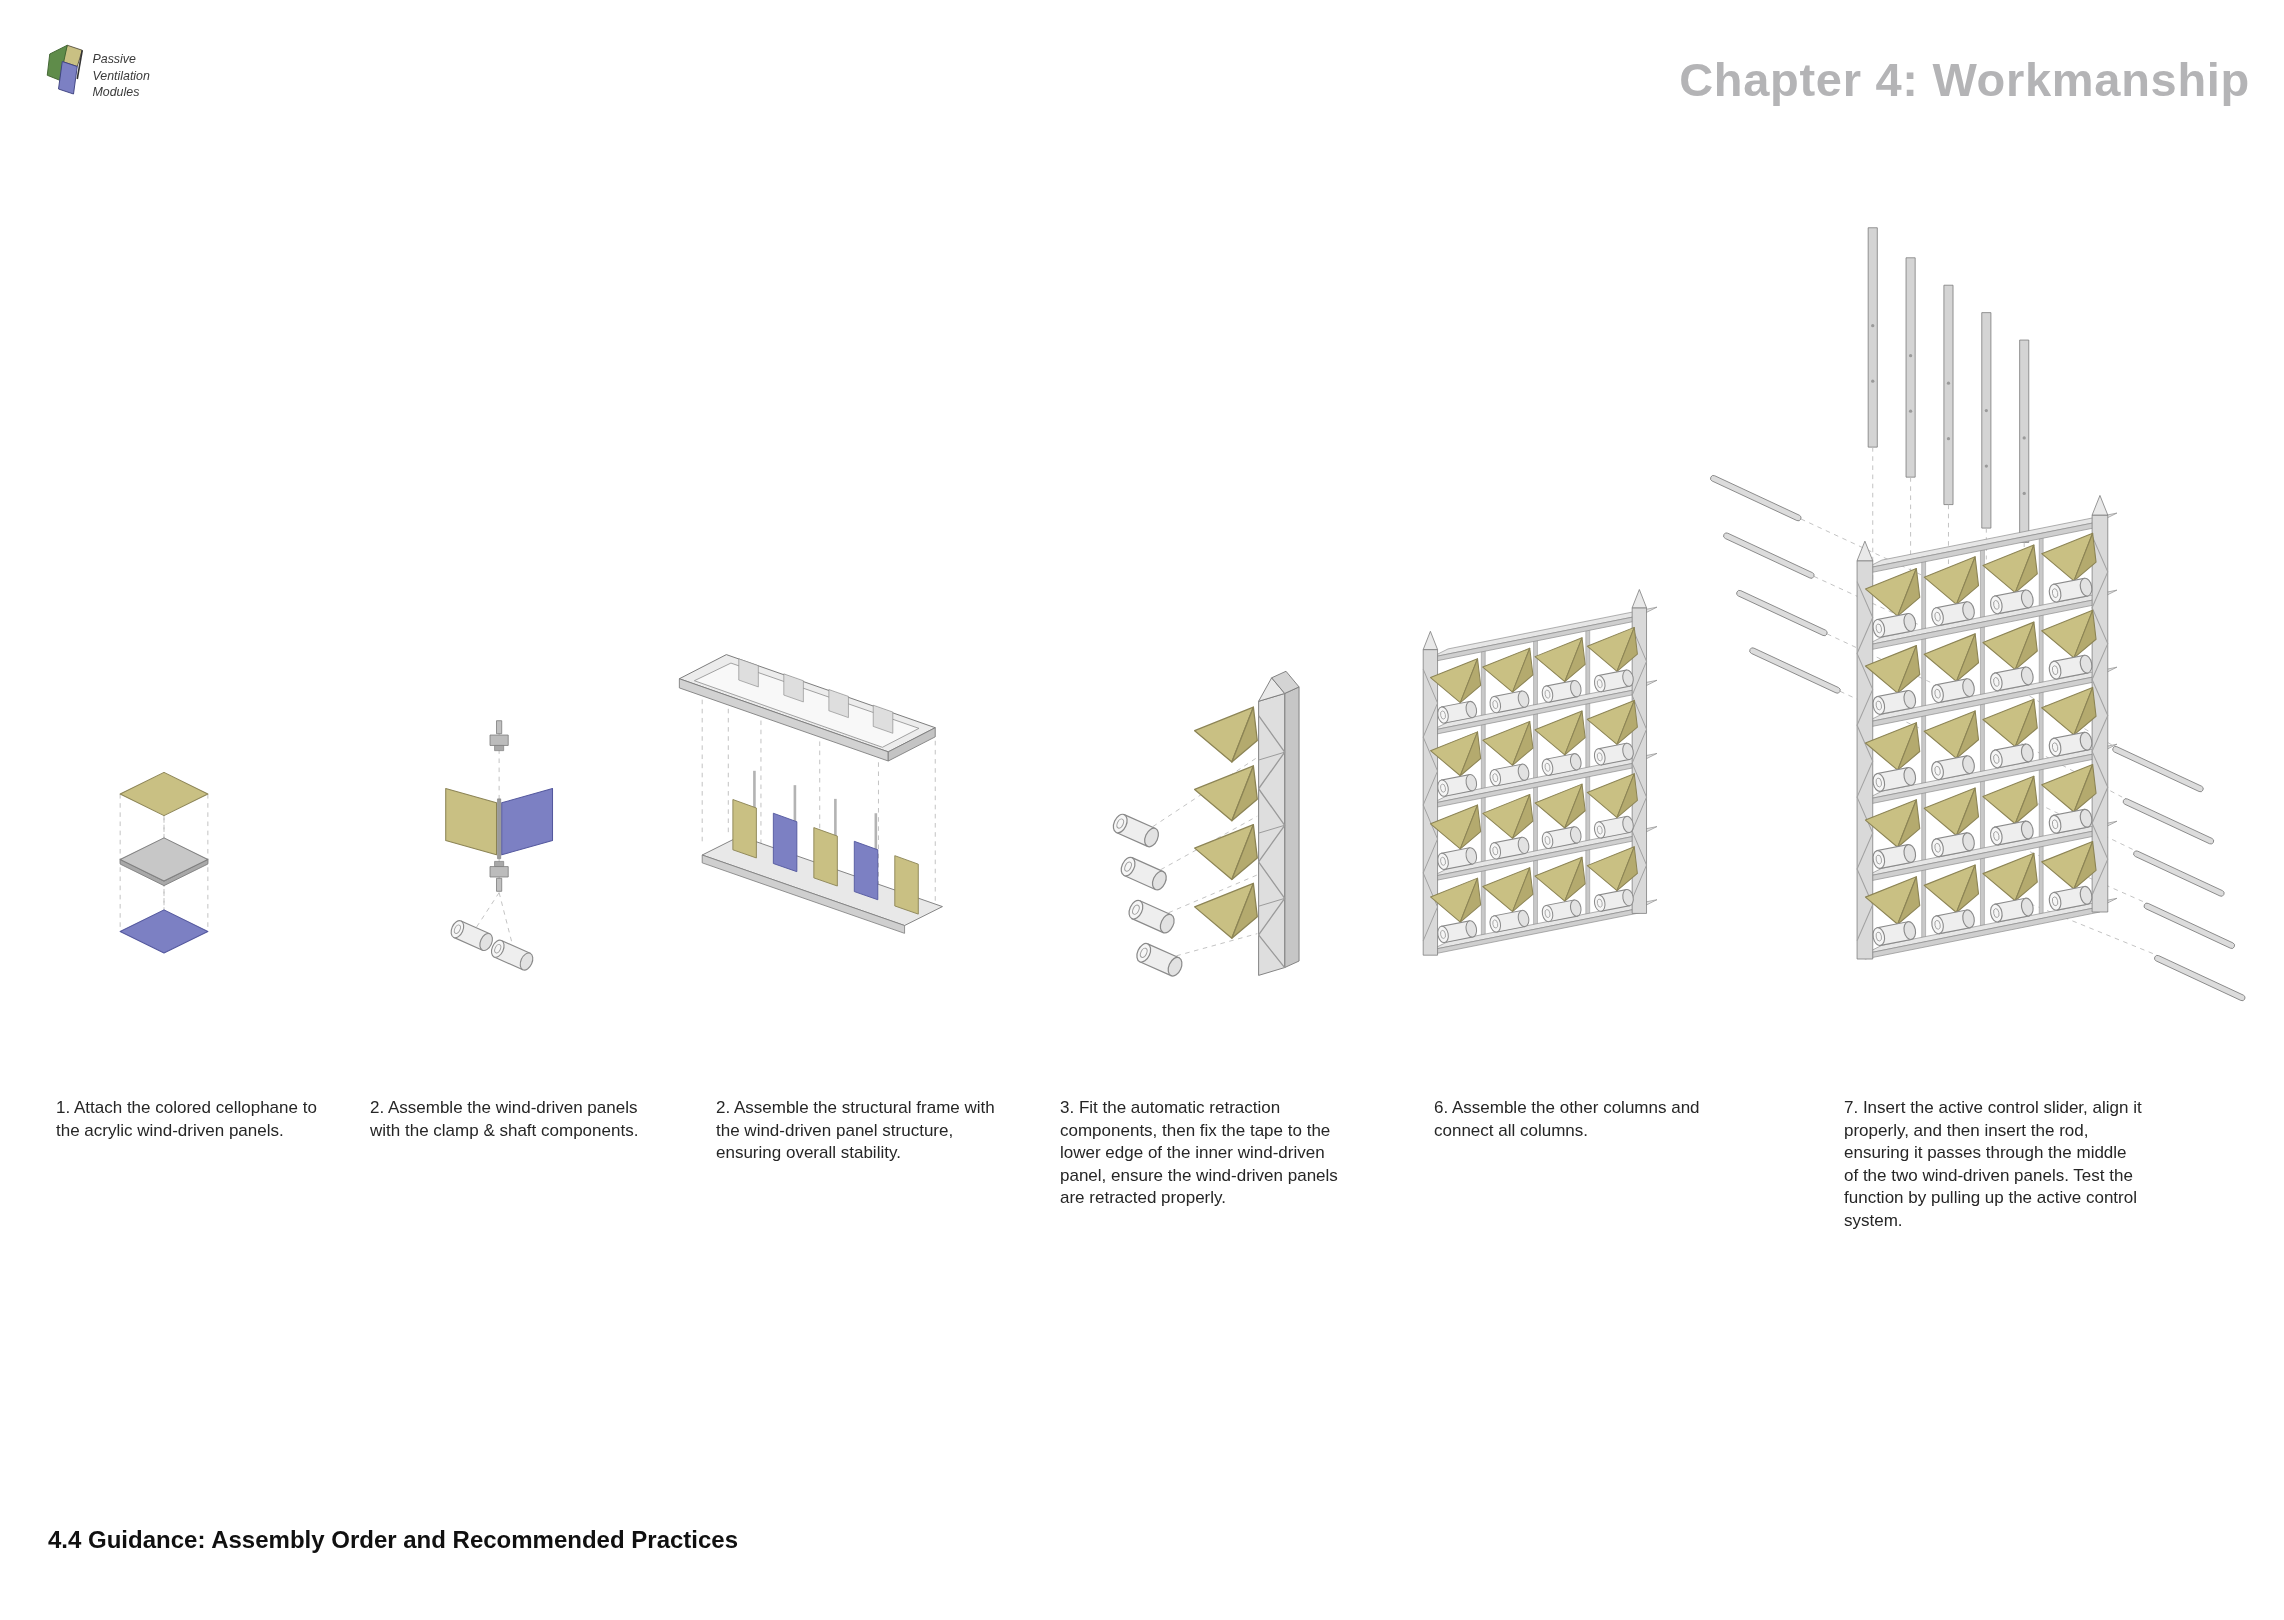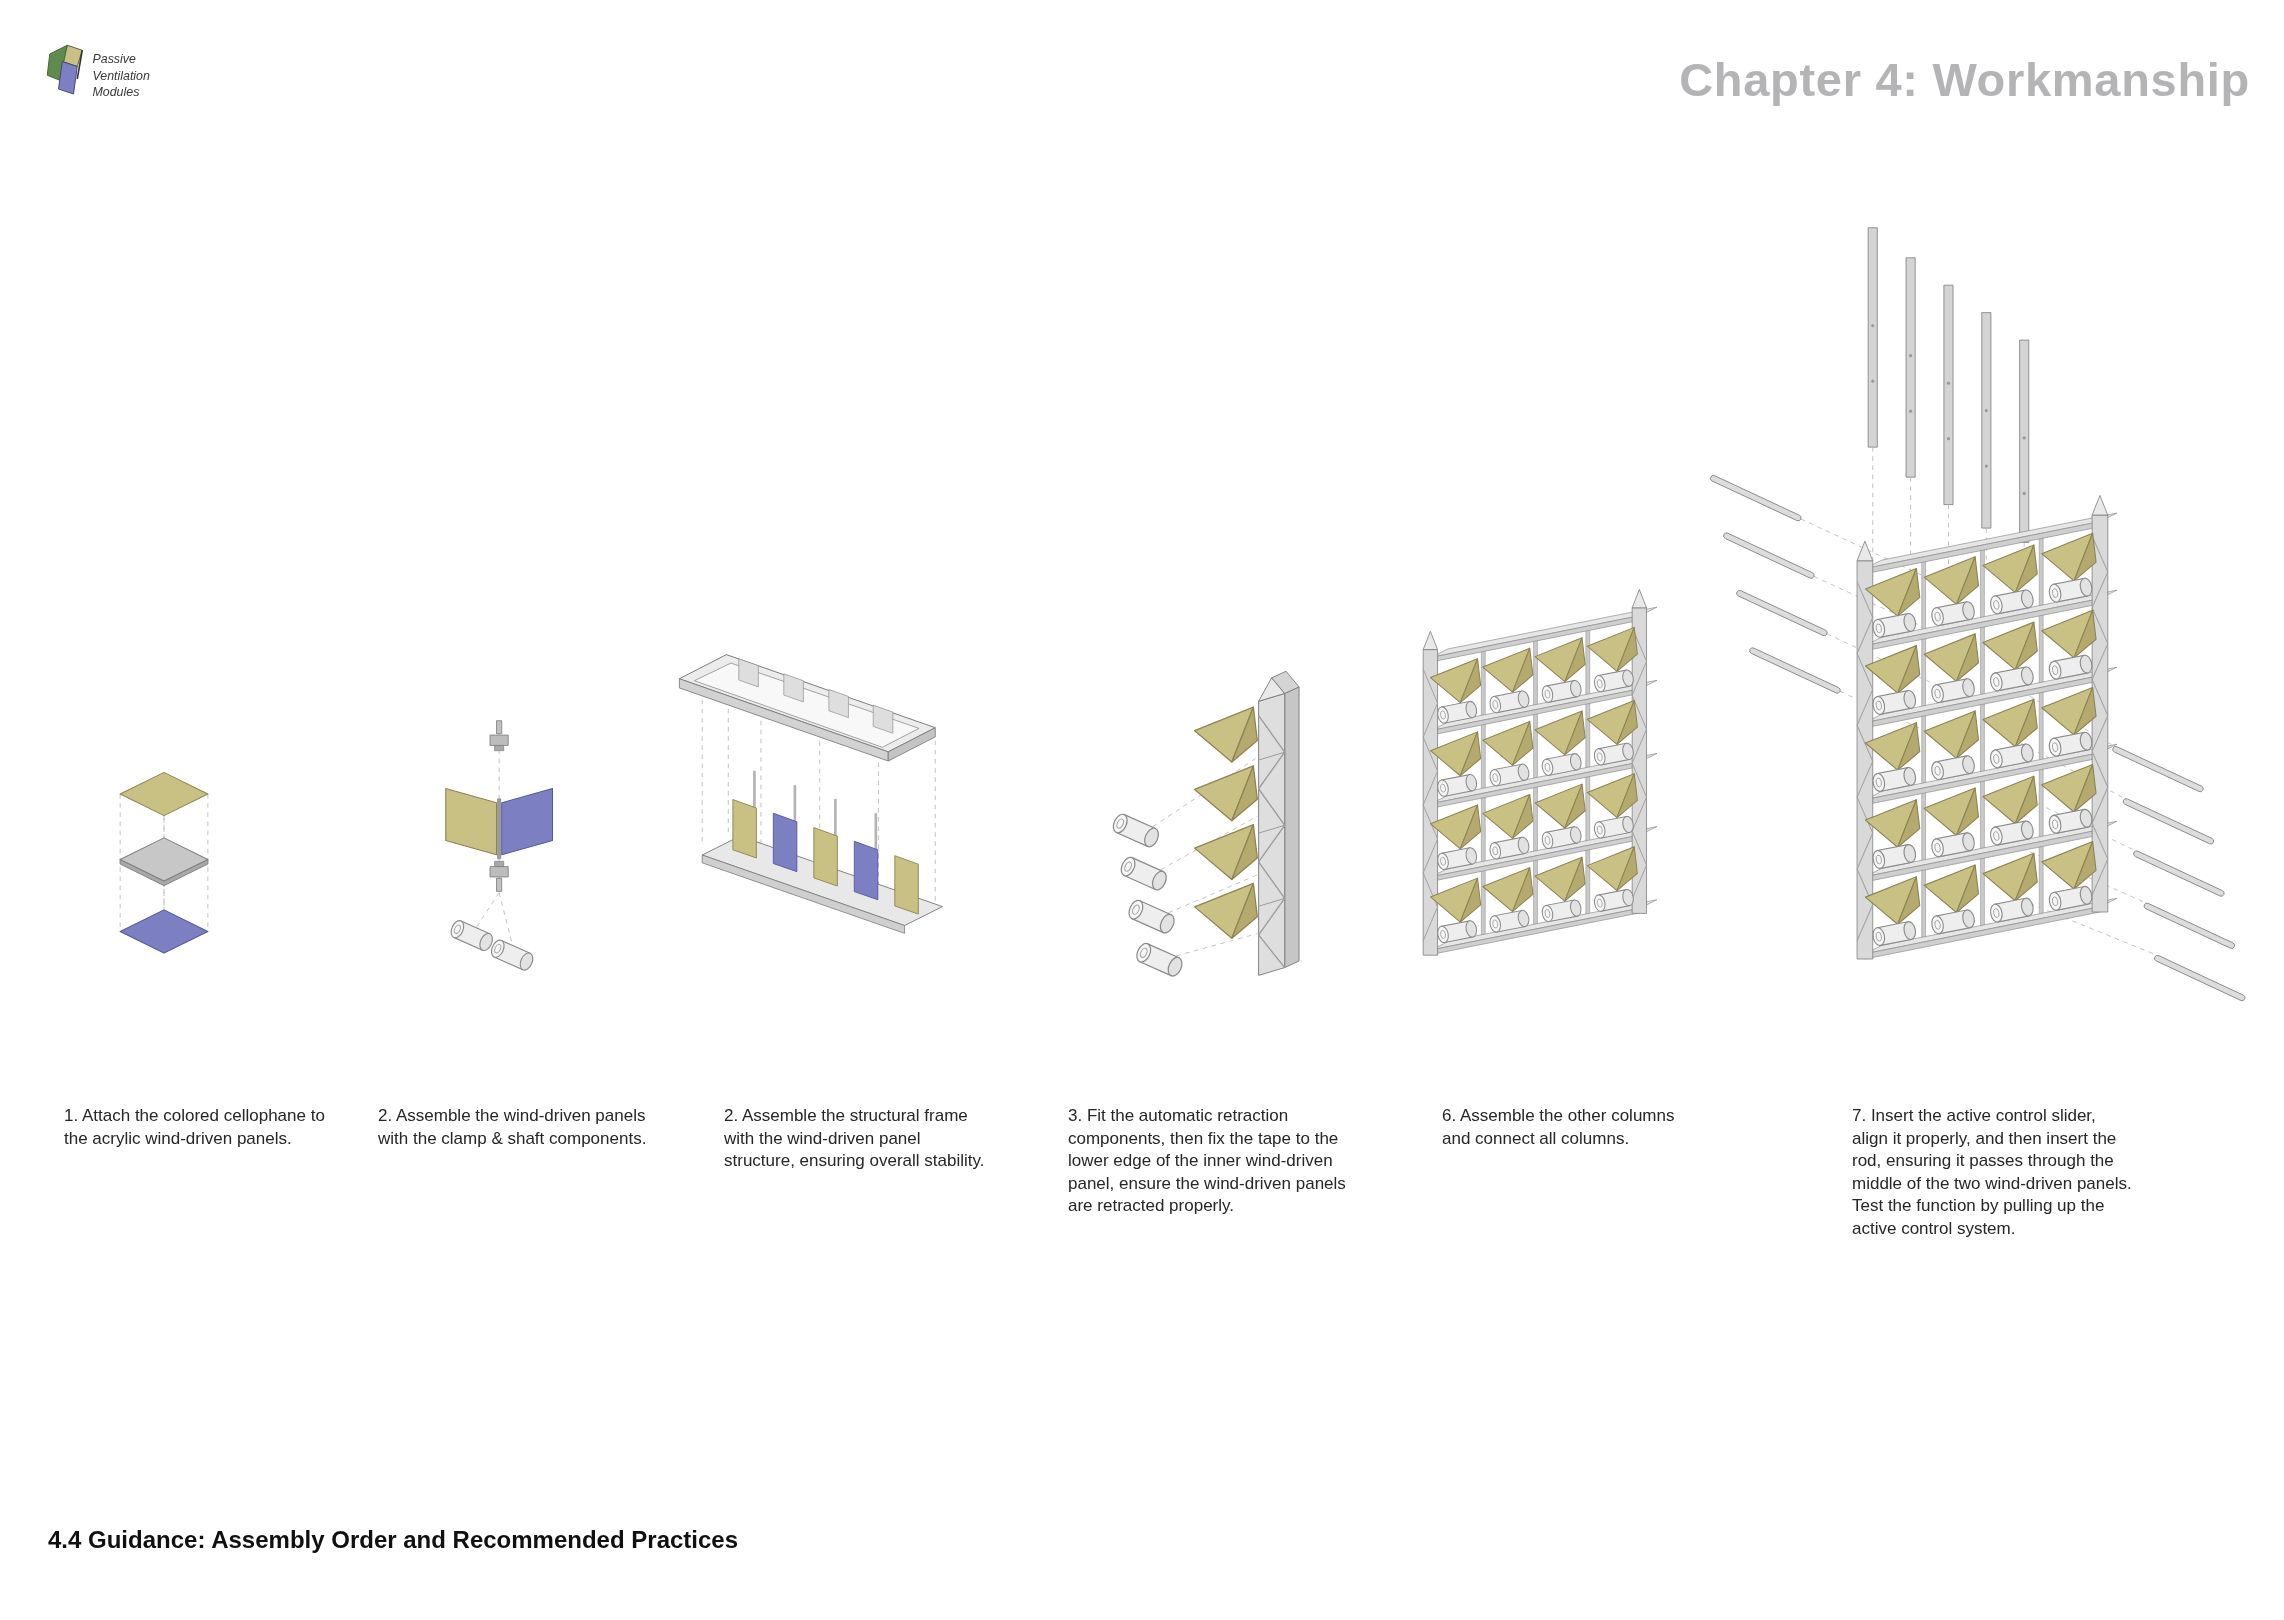--- a/index.html
+++ b/index.html
@@ -9,21 +9,21 @@
     --tan_panel:#c9c083; --tan_panel_shade:#b4aa6e; --tan_panel_outline:#8c8455;
     --blue_panel:#7c80c3; --blue_panel_outline:#54589e;
     --logo_green:#5f8c4a; --title_gray:#b4b4b6;
   }
   .abs{position:absolute;}
   .logo{left:46px;top:39px;display:flex;align-items:center;gap:6.5px;}
   .logo-text{font-style:italic;font-size:12.4px;line-height:1.32;color:#3a3a3a;margin-top:9.1px;}
   .chapter-title{right:34px;top:52px;font-size:47px;font-weight:bold;
                  color:var(--title_gray);letter-spacing:0.7px;}
   .caption{top:1093px;font-size:17px;line-height:1.33;color:#262626;}
-  .caption p{margin:12px;}
+  .caption p{margin:4px;}
   .caption p + p{margin-top:19.6px;}
   .section-heading{left:48px;top:1526px;font-size:24px;font-weight:bold;color:#101010;}
   .fig{position:absolute;}
   .fig svg{display:block;}
   .dash{stroke:#bdbdbd;stroke-width:1.4;stroke-dasharray:7 7;fill:none;}
   polygon,polyline,rect{stroke-linejoin:round;}
 </style>
 </head>
 <body>
 

